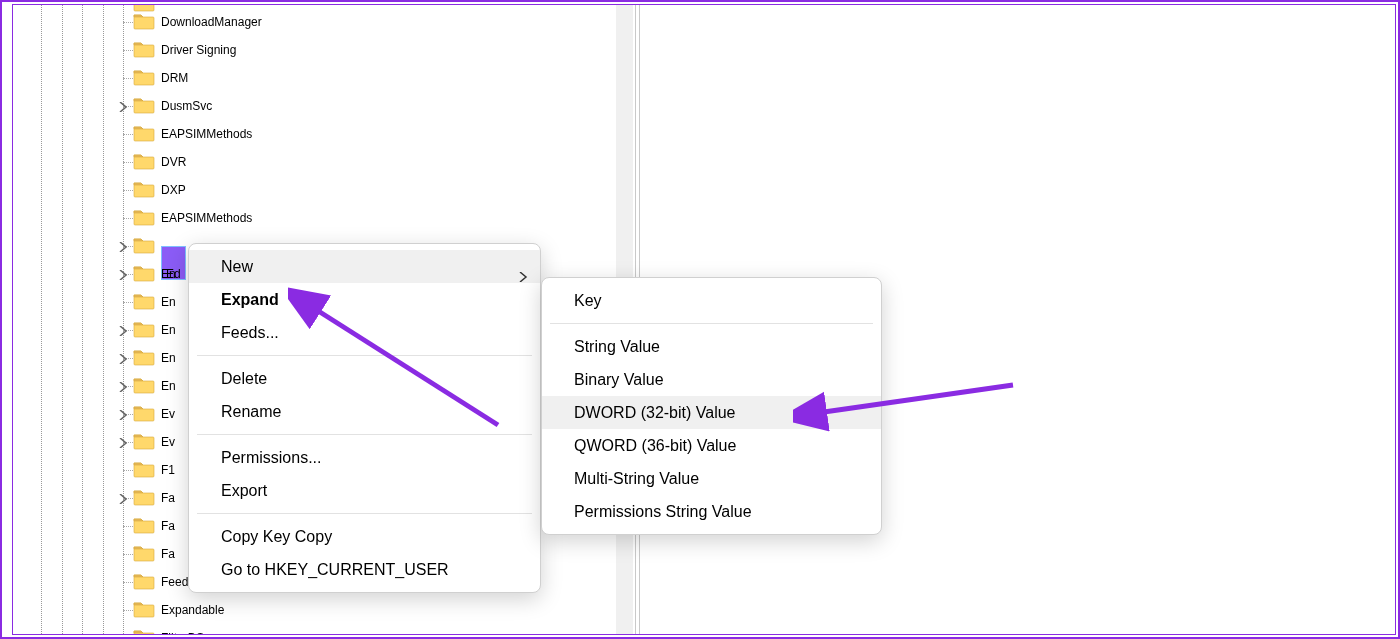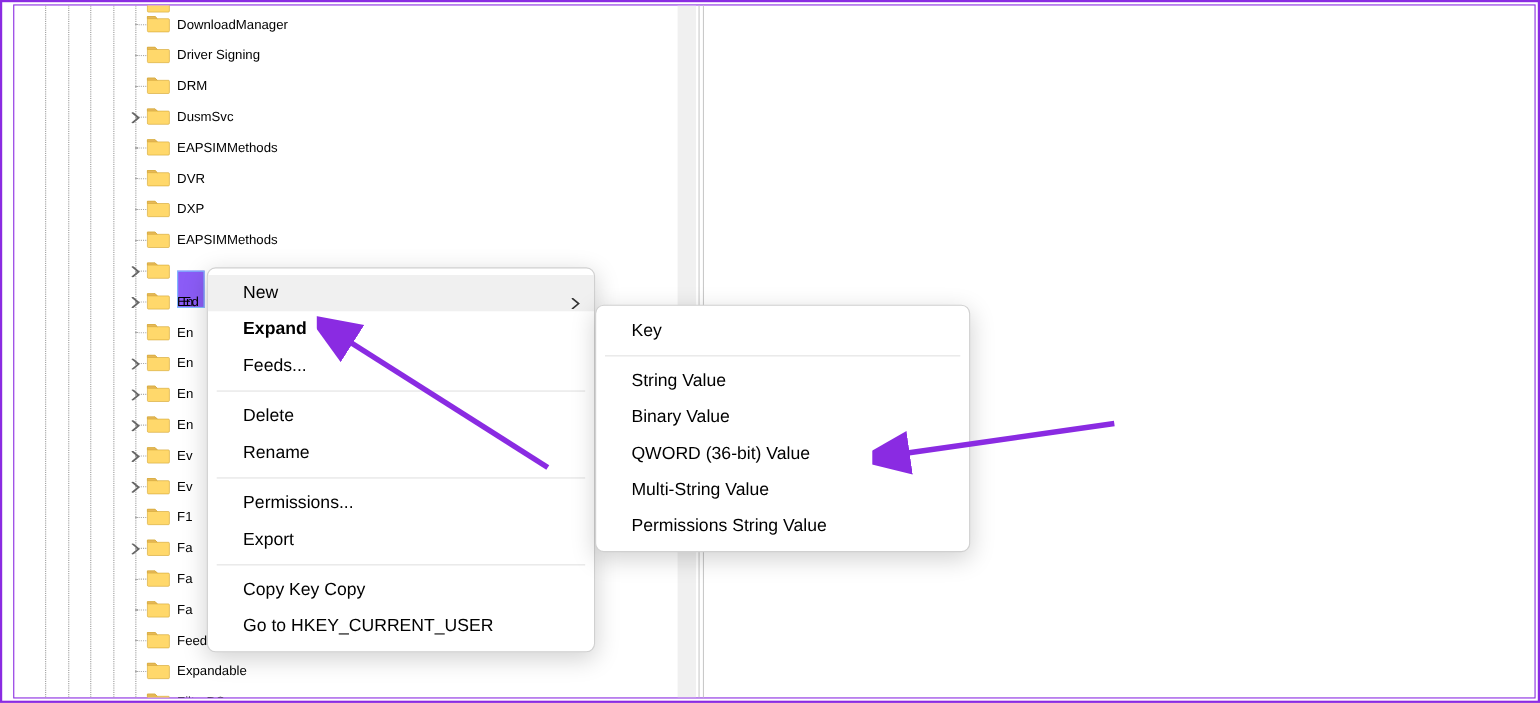--- a/index.html
+++ b/index.html
@@ -372,20 +372,23 @@
       <div class="mi">
         <span>Key</span>
       </div>
       <div class="sep"></div>
       <div class="mi">
         <span>String Value</span>
       </div>
       <div class="mi">
         <span>Binary Value</span>
       </div>
+      <div class="mi hover">
+        <span>DWORD (32-bit) Value</span>
+      </div>
       <div class="mi">
         <span>QWORD (36-bit) Value</span>
       </div>
       <div class="mi">
         <span>Multi-String Value</span>
       </div>
       <div class="mi">
         <span>Permissions String Value</span>
       </div>
     </div>

